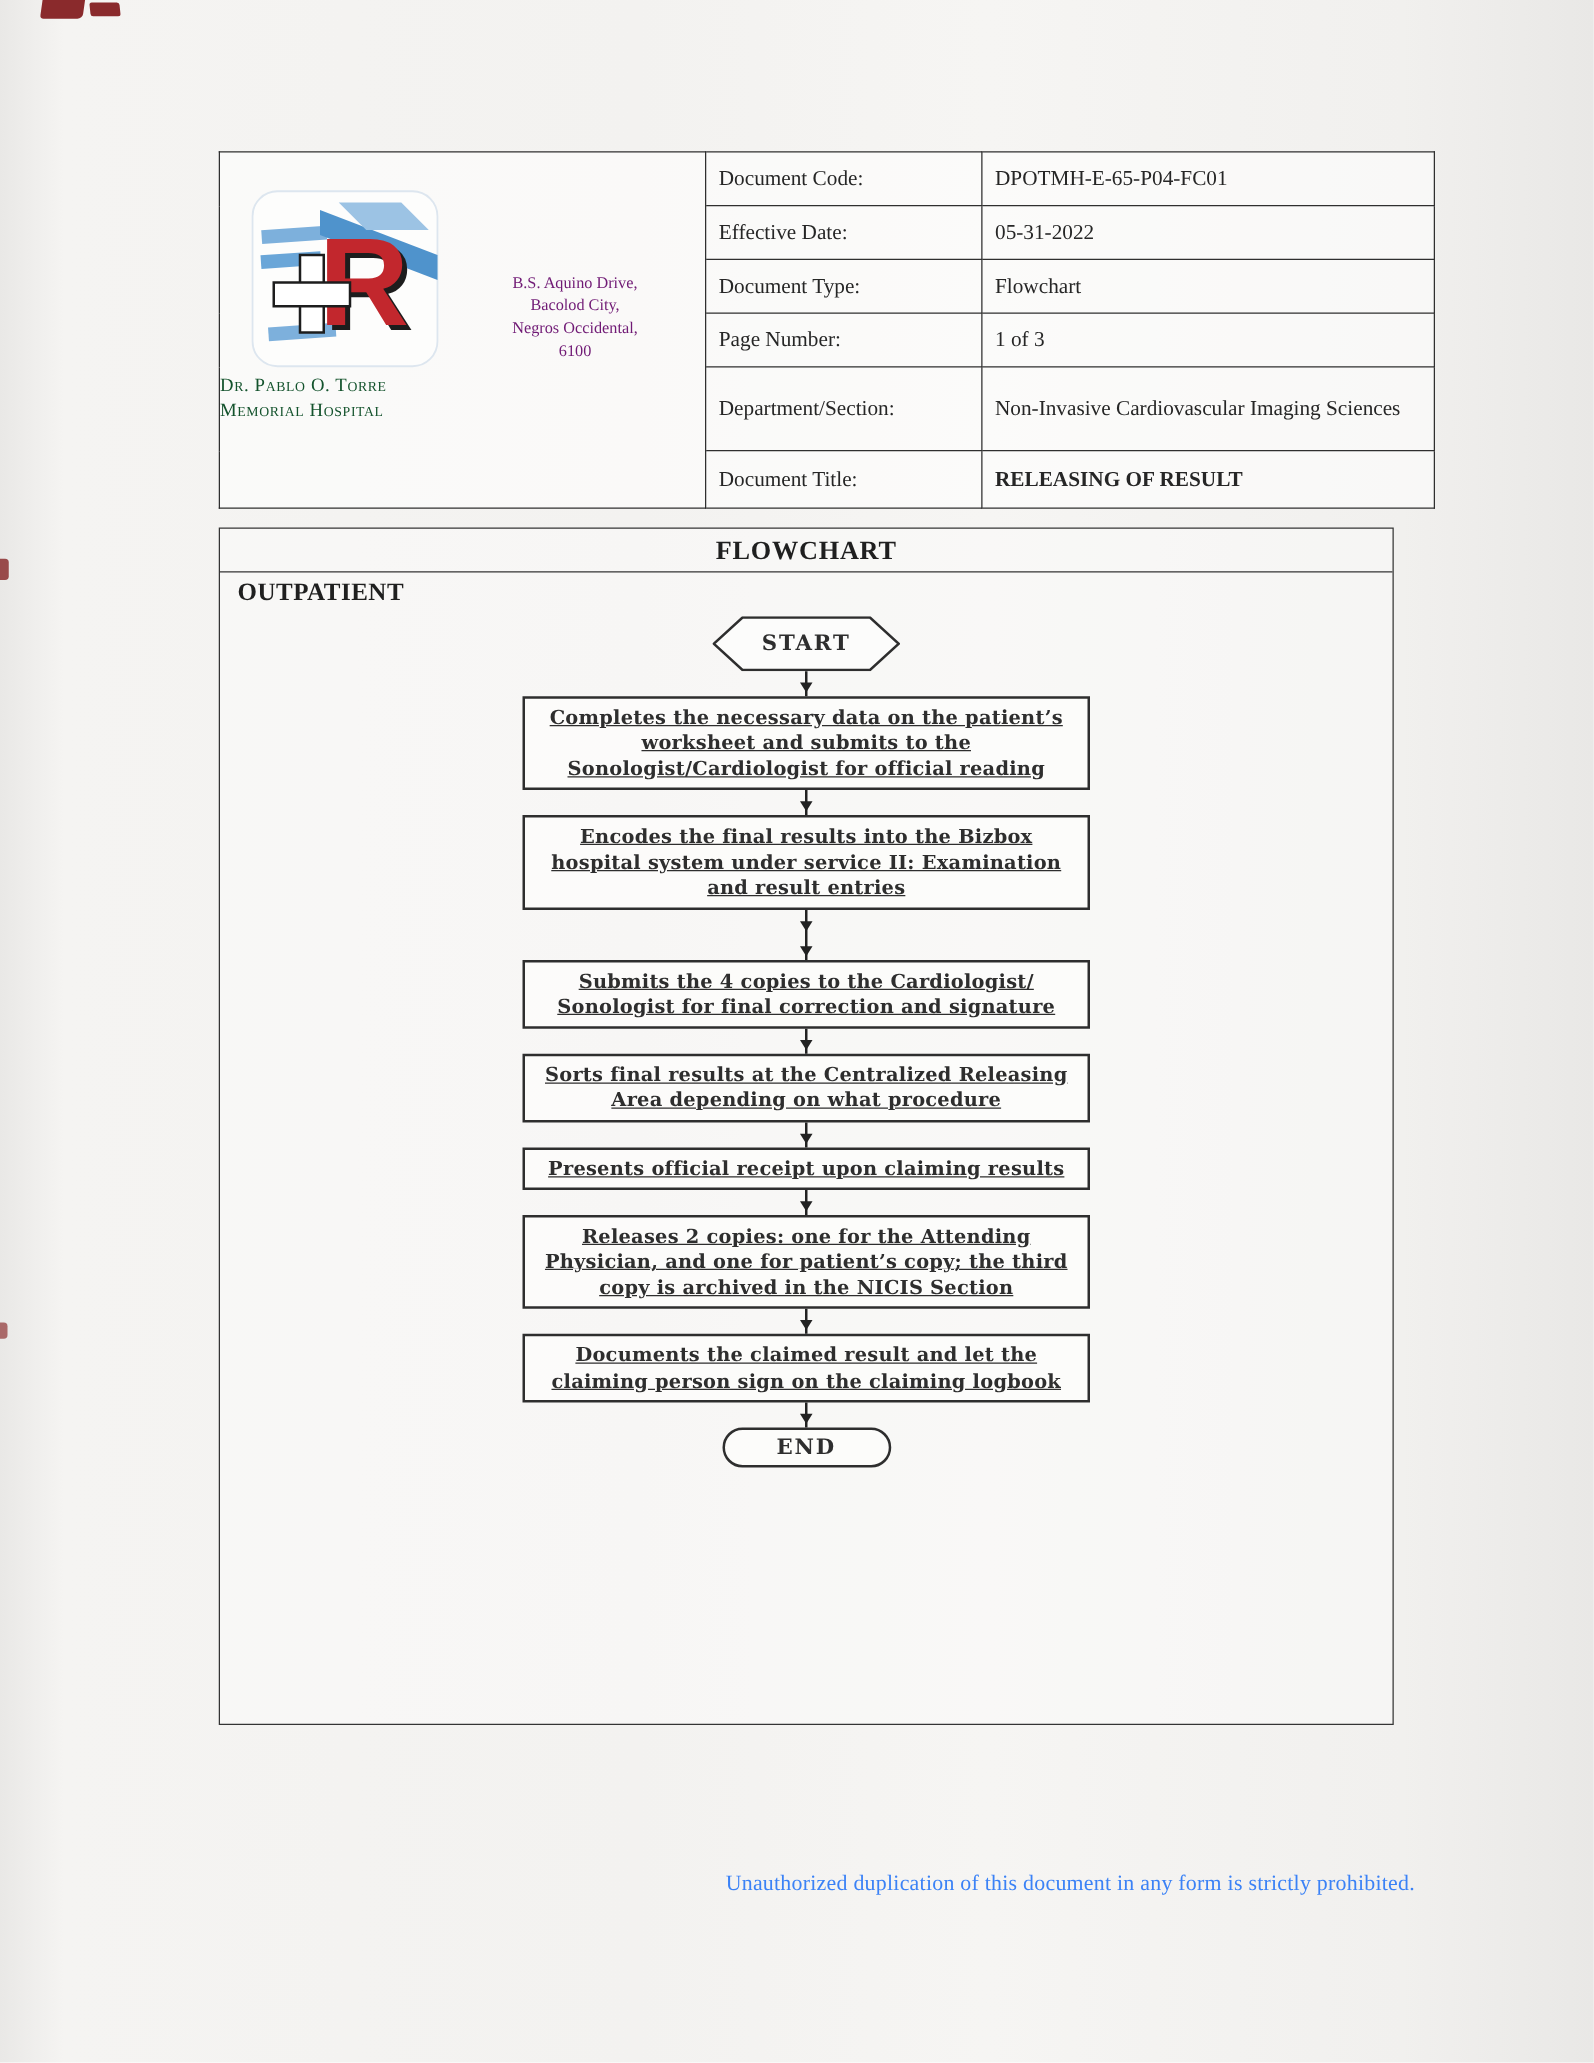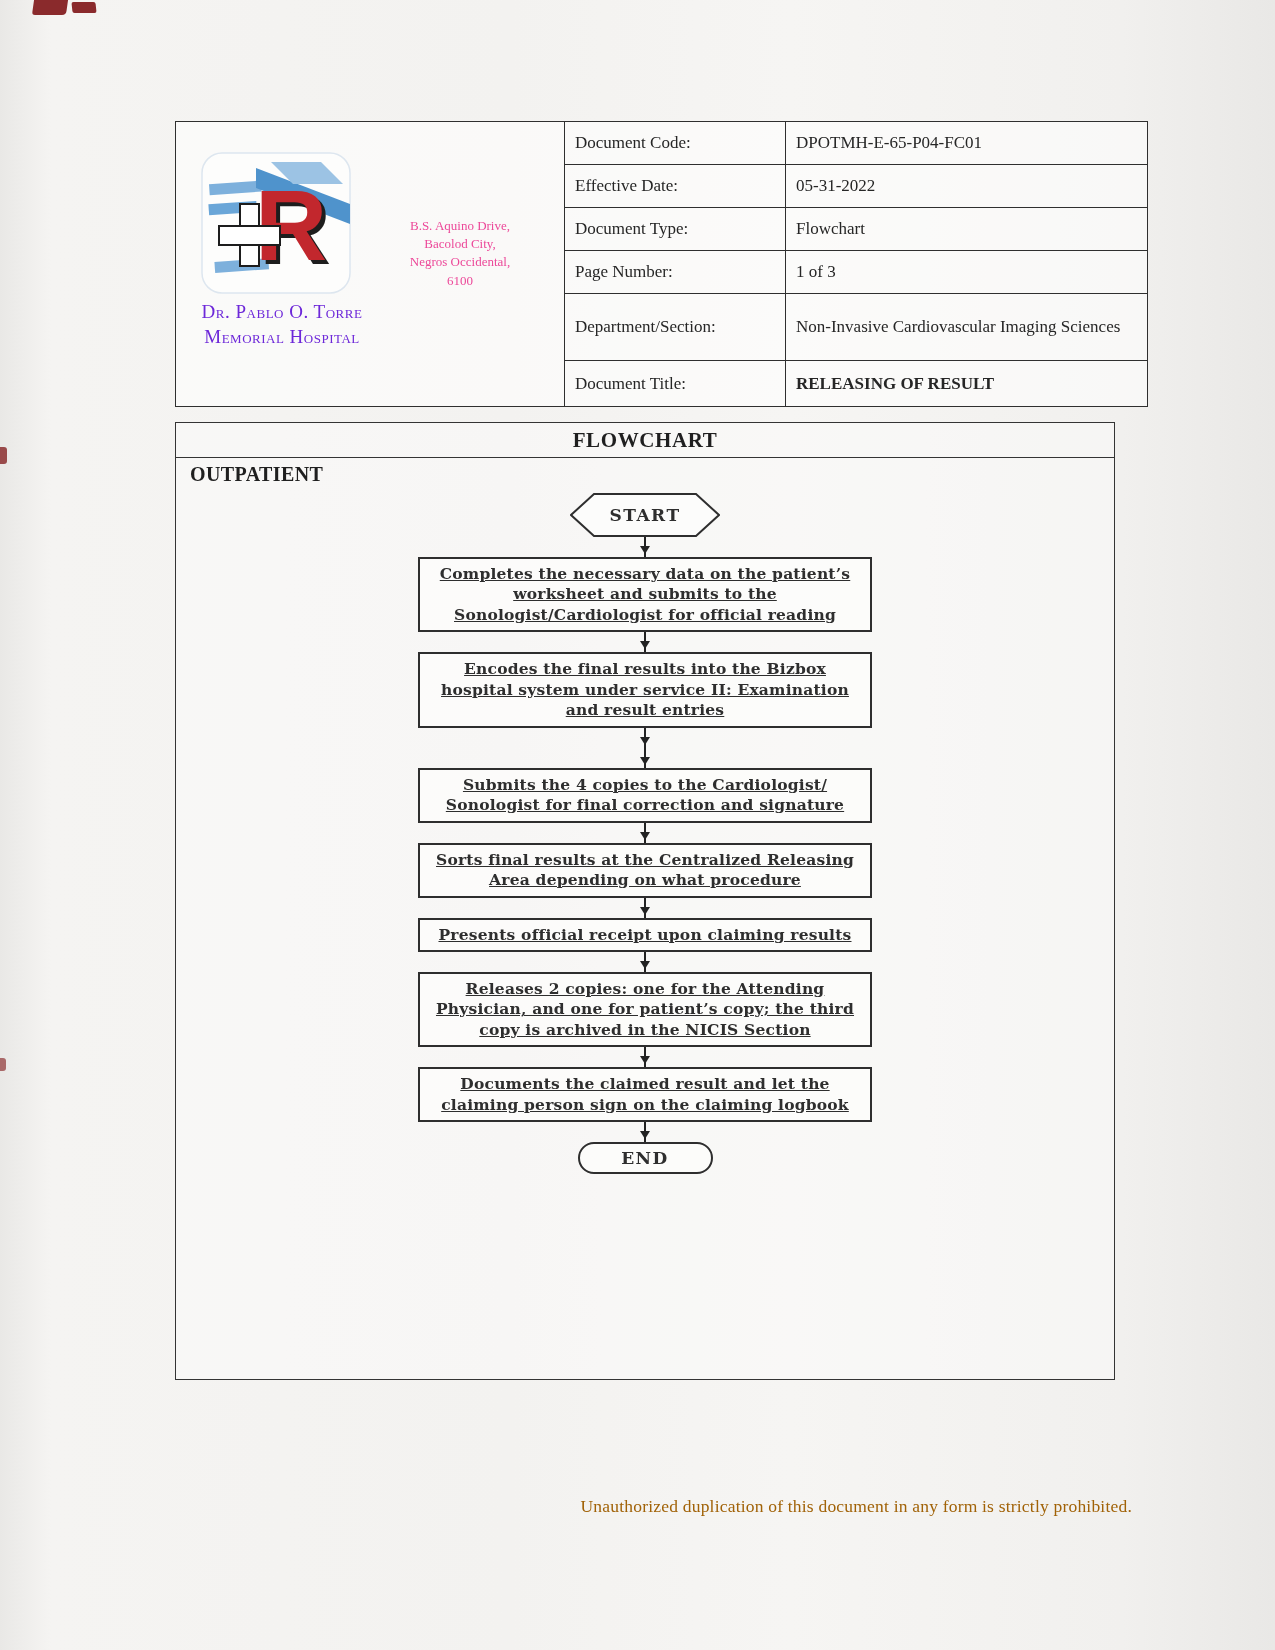--- a/index.html
+++ b/index.html
@@ -27,25 +27,25 @@
   td.lbl{width:200px;}
   td.val{width:341px;}
   td.bold{font-weight:bold;}
   tr.r1 td,tr.r2 td,tr.r3 td,tr.r4 td{height:34px;}
   tr.r5 td{height:58px;}
   tr.r6 td{height:37px;margin-left:20px;}
 
   .logo-wrap{position:absolute;left:25px;top:30px;width:150px;height:145px;}
   .hospital-address{
     position:absolute;left:210px;top:95px;width:148px;
-    font-size:13px;line-height:1.4;text-align:center;color:#ec4899;white-space:pre-line;
+    font-size:13px;line-height:1.4;text-align:center;color:#701a75;white-space:pre-line;
   }
   .hospital-name{
-    position:absolute;left:0;top:178px;width:212px;text-align:center;
-    font-variant:small-caps;font-size:19px;line-height:1.3;letter-spacing:.5px;color:#6d28d9;
+    position:absolute;left:0;top:178px;width:212px;text-align:left;
+    font-variant:small-caps;font-size:15px;line-height:1.3;letter-spacing:.5px;color:#14532d;
   }
 
   
   .fc-frame{
     position:absolute;left:175px;top:422px;width:940px;height:958px;
     border:1px solid #343434;background:rgba(255,255,255,.35);box-sizing:border-box;
   }
   .fc-titlebar{
     height:34px;border-bottom:1px solid #343434;display:flex;align-items:center;justify-content:center;
     font-weight:bold;font-size:21px;letter-spacing:.6px;color:#1f1f1f;
@@ -75,21 +75,21 @@
   }
   .hex-label{
     position:absolute;inset:0;display:flex;align-items:center;justify-content:center;font-size:17px;
   }
   .stadium{
     min-width:95px;padding:4px 18px;border:2px solid #2e2e2e;border-radius:20px;
     background:rgba(253,253,251,.8);text-align:center;font-size:17px;
   }
 
   .footer-note{
-    position:absolute;top:1496px;right:143px;font-size:17.5px;color:#a16207;letter-spacing:.2px;
+    position:absolute;top:1496px;right:143px;font-size:17.5px;color:#3b82f6;letter-spacing:.2px;
   }
 </style>
 </head>
 <body>
 
 <div class="artifact artifact-a"></div>
 <div class="artifact artifact-b"></div>
 <div class="artifact artifact-c"></div>
 <div class="artifact artifact-d"></div>
 

